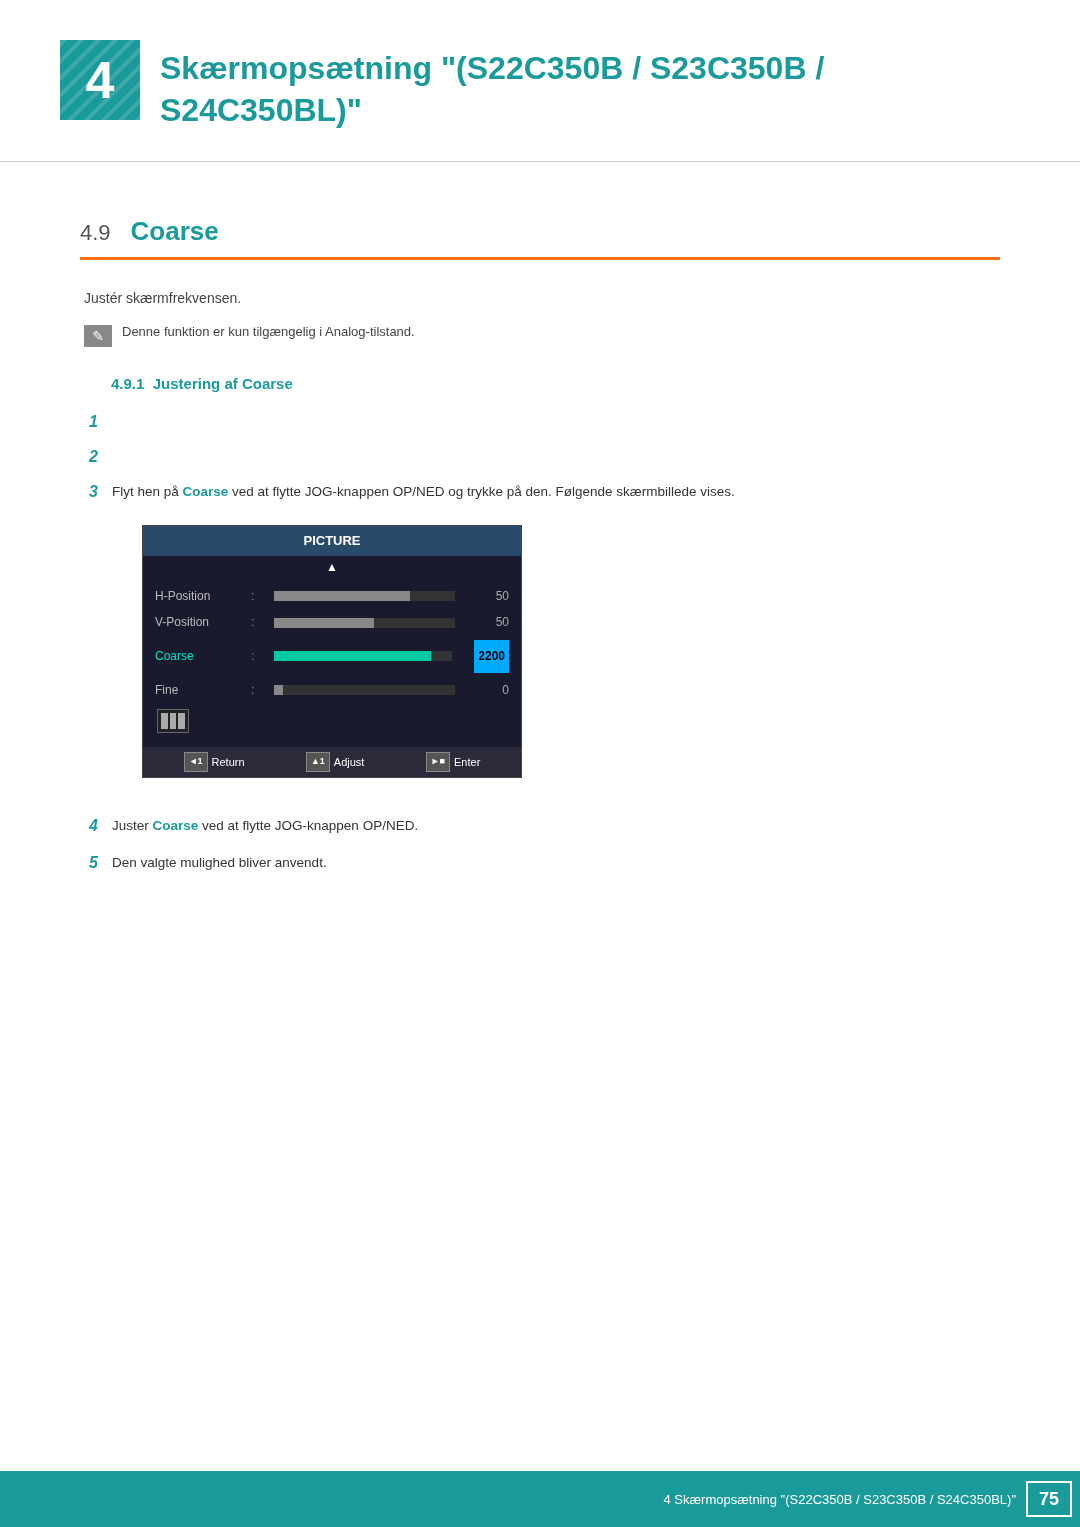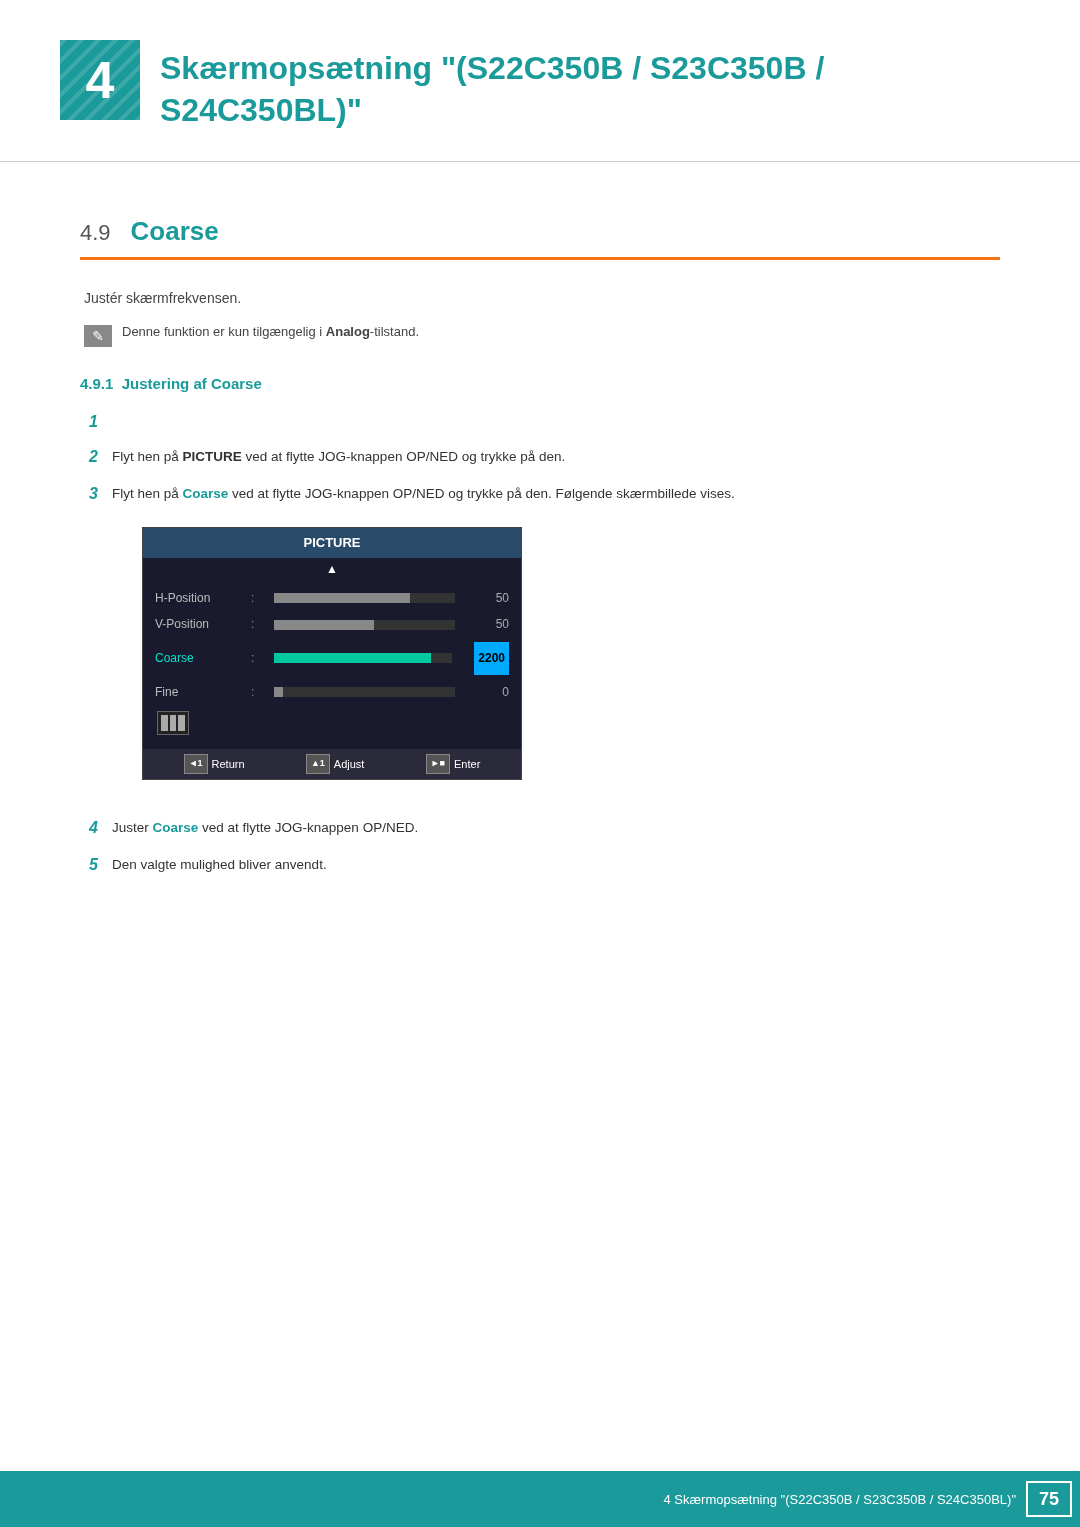--- a/index.html
+++ b/index.html
@@ -125,30 +125,31 @@
       color: white;
       font-size: 14px;
     }
 
     .note-text {
       font-size: 13px;
       color: #444;
     }
 
     .note-text strong, .bold-text {
-      font-weight: bold;
+      font-weight: normal;
     }
 
     
     .subsection-heading {
       font-size: 15px;
       font-weight: bold;
       color: #1a9a9a;
       margin-bottom: 20px;
       margin-top: 10px;
+      margin-left: 31px;
     }
 
     
     .steps-list {
       list-style: none;
       padding: 0;
       margin: 0;
     }
 
     .step-item {
@@ -414,23 +415,20 @@
   </div>
 
   <ol class="steps-list">
 
     <li class="step-item">
       <span class="step-number">1</span>
     </li>
 
     <li class="step-item">
       <span class="step-number">2</span>
-      <div class="step-text">
-        Flyt hen på <span class="bold-black">PICTURE</span> ved at flytte JOG-knappen OP/NED og trykke på den.
-      </div>
     </li>
 
     <li class="step-item">
       <span class="step-number">3</span>
       <div class="step-text">
         Flyt hen på <span class="bold-blue">Coarse</span> ved at flytte JOG-knappen OP/NED og trykke på den. Følgende skærmbillede vises.
 
         
         <div class="ui-mockup">
           <div class="picture-menu">

